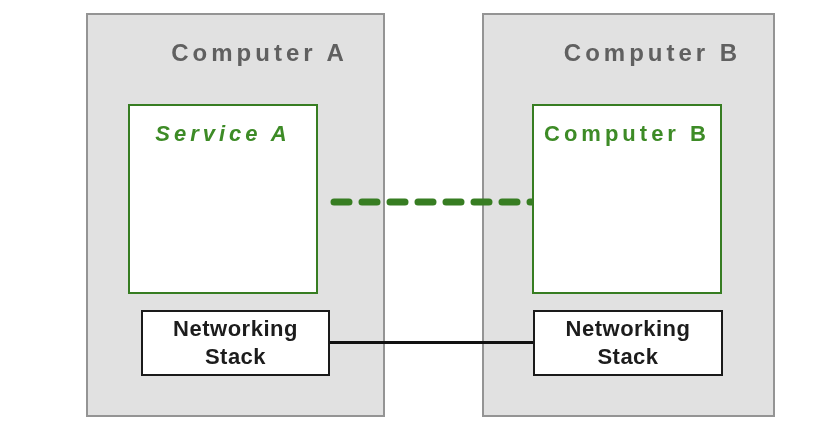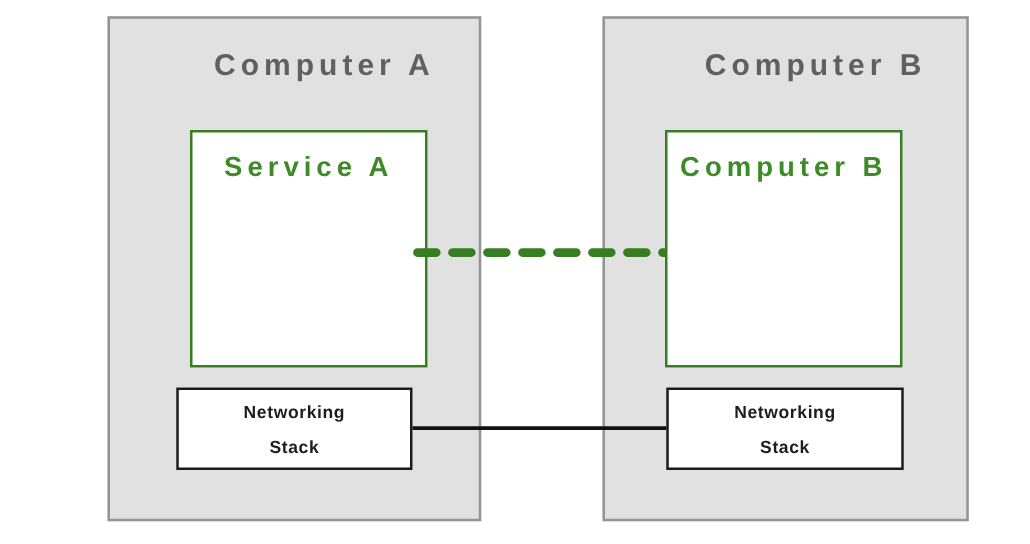--- a/index.html
+++ b/index.html
@@ -39,21 +39,21 @@
 
   .service {
     position: absolute;
     width: 190px;
     height: 190px;
     top: 89px;
     background: #ffffff;
     border: 2px solid #377d22;
     box-sizing: border-box;
   }
-  .computer-a .service { left: 64px; }
+  .computer-a .service { left: 40px; font-style: italic; }
   .computer-b .service { left: 48px; }
 
   .service-title {
     padding-top: 15px;
     text-align: center;
     font-size: 22px;
     font-weight: bold;
     letter-spacing: 4px;
     color: #3d8b26;
     white-space: nowrap;
@@ -68,21 +68,21 @@
     box-sizing: border-box;
     display: flex;
     align-items: center;
     justify-content: center;
   }
   .computer-a .netstack { left: 53px; width: 189px; }
   .computer-b .netstack { left: 49px; width: 190px; }
 
   .netstack-label {
     text-align: center;
-    font-size: 14px;
+    font-size: 22px;
     font-weight: bold;
     line-height: 28px;
     letter-spacing: 0.5px;
     color: #1c1c1c;
   }
 
   .service-link {
     position: absolute;
     left: 330px;
     top: 198px;

